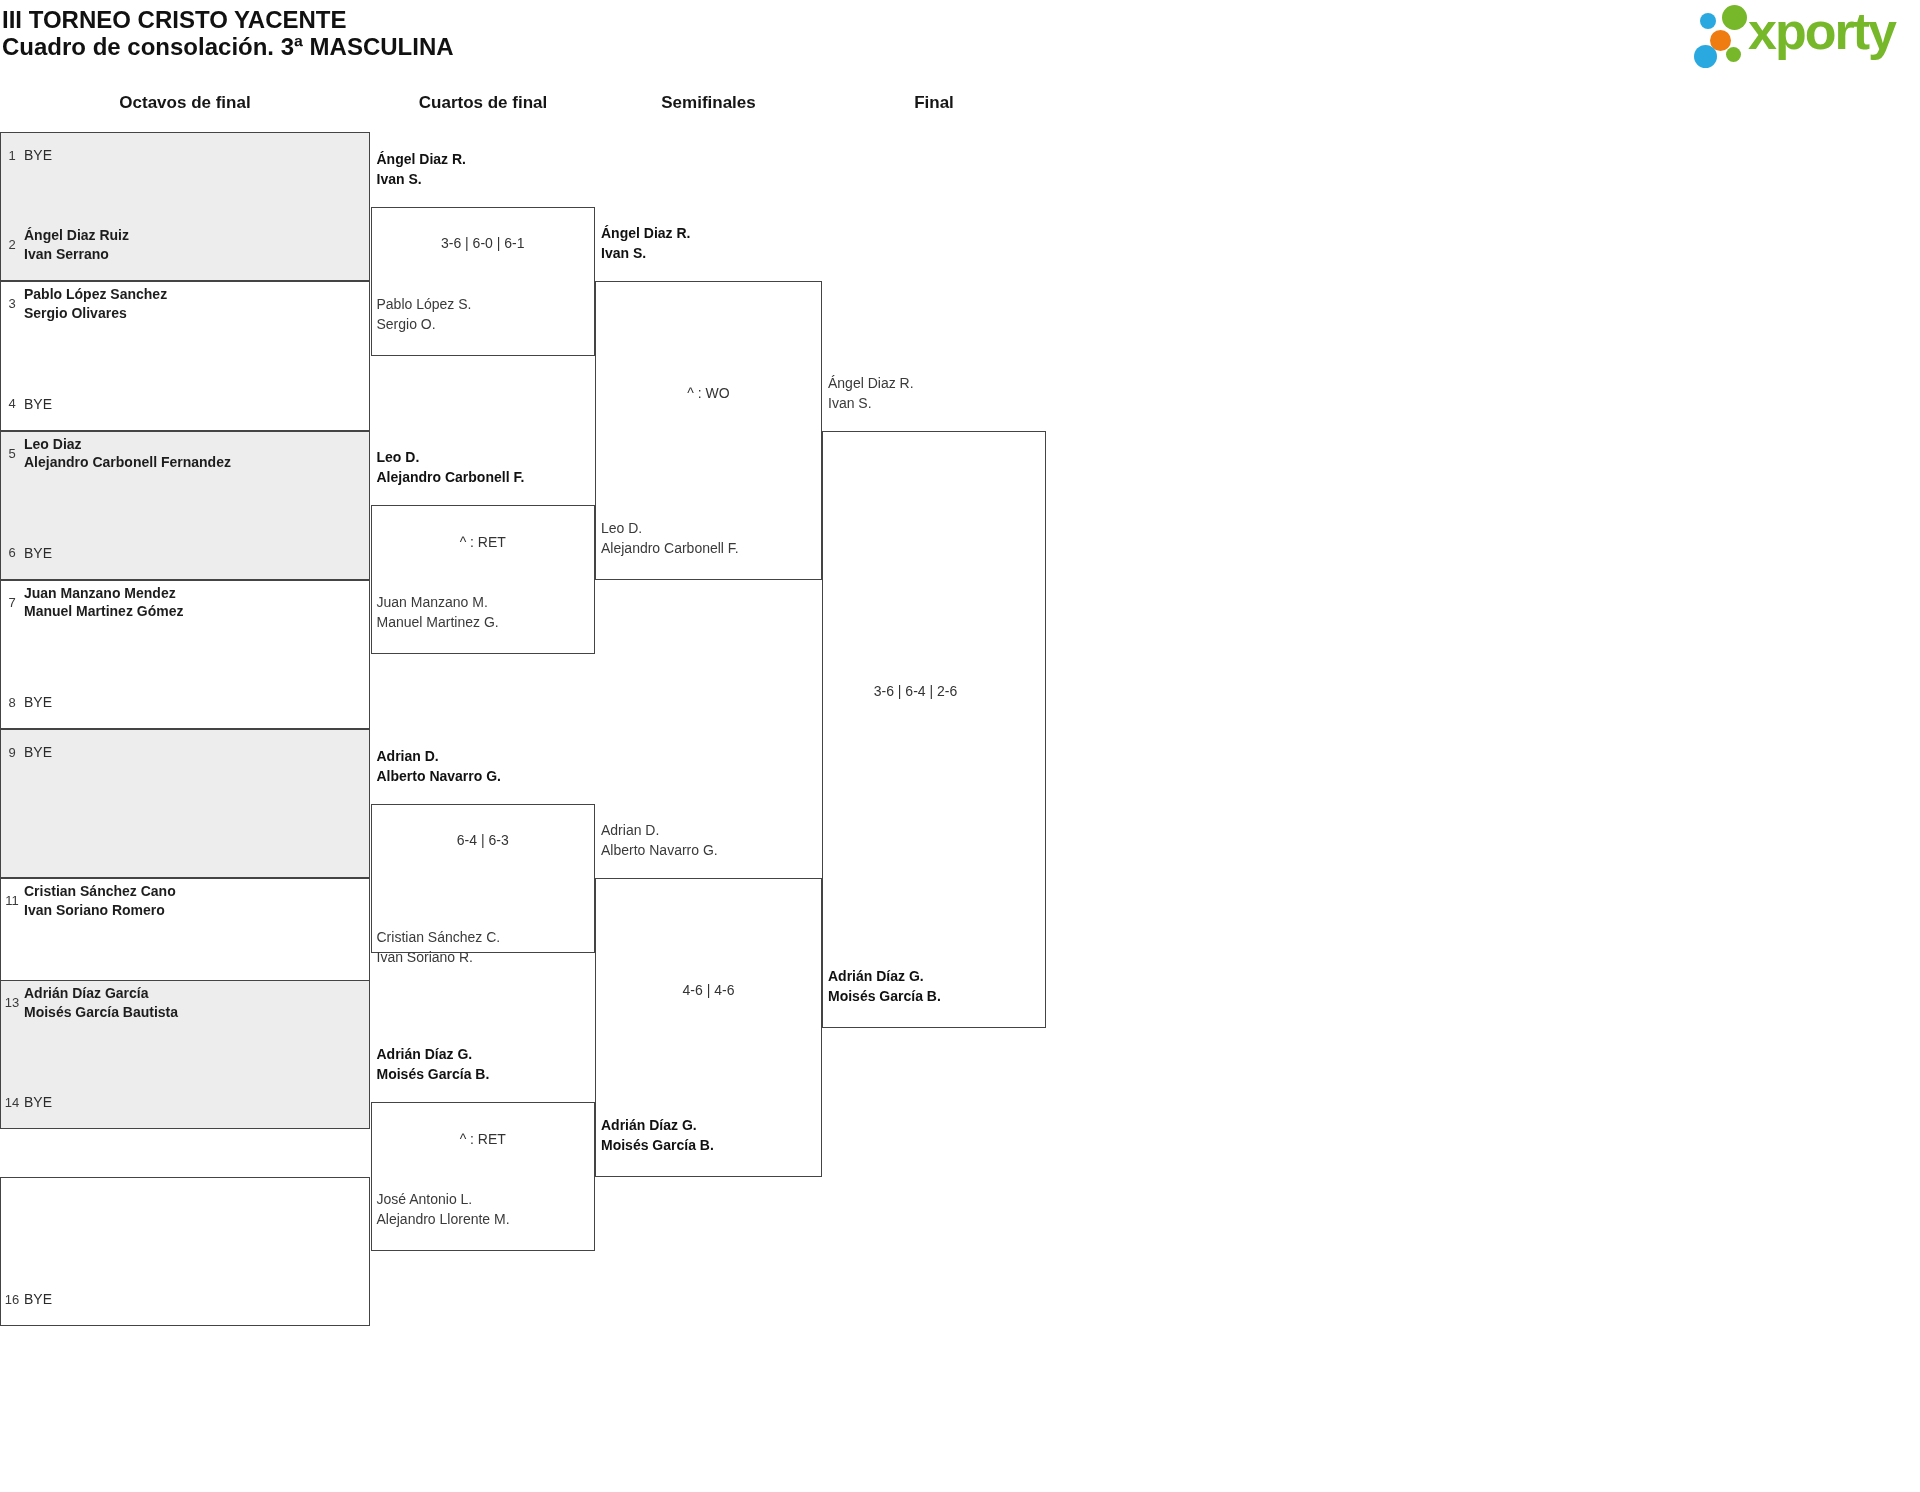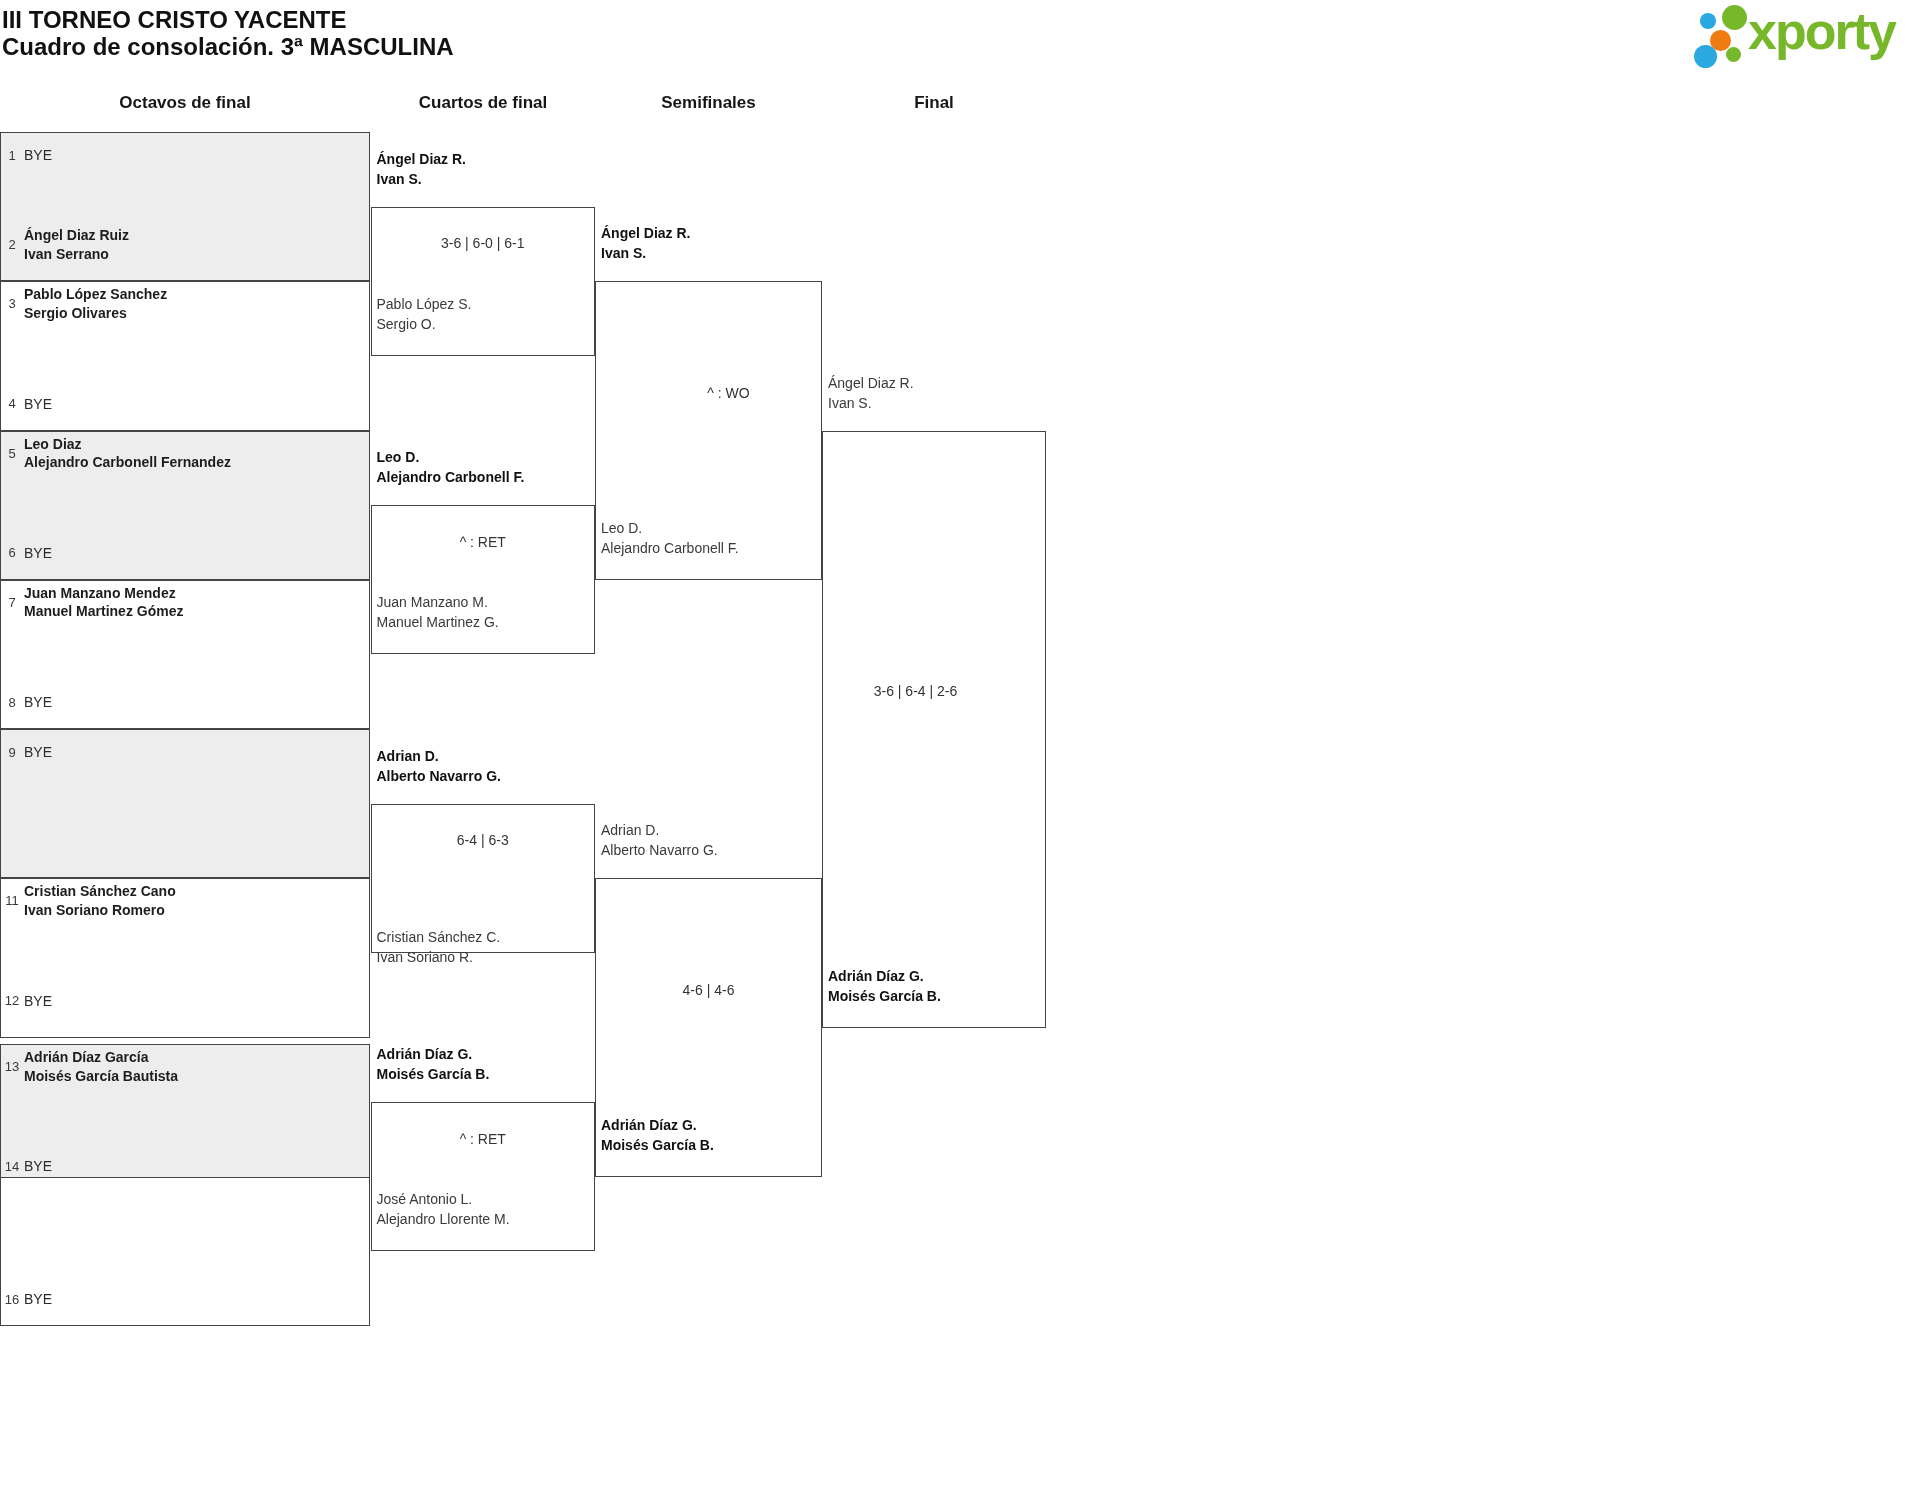--- a/index.html
+++ b/index.html
@@ -123,21 +123,21 @@
             <div>Ivan Soriano Romero</div>
           </div>
         </div>
         <div class="entry bye" style="top: 112.25px; height: 18px;">
           <div class="seed">12</div>
           <div class="names">
             <div>BYE</div>
           </div>
         </div>
       </div>
-      <div class="oct-box shaded" style="top: 1044px; height: 149.25px; padding-left: 42px;">
+      <div class="oct-box shaded" style="top: 980px; height: 149.25px; padding-left: 42px;">
         <div class="entry" style="top: 3px; height: 37px;">
           <div class="seed">13</div>
           <div class="names">
             <div>Adrián Díaz García</div>
             <div>Moisés García Bautista</div>
           </div>
         </div>
         <div class="entry bye" style="top: 112.25px; height: 18px;">
           <div class="seed">14</div>
           <div class="names">
@@ -191,21 +191,21 @@
       <div class="score" style="left: 370.5px; width: 224.5px; top: 1128.75px;">^ : RET</div>
       <div class="team-label loser" style="left: 376.5px; top: 1189.38px;">
         <div>José Antonio L.</div>
         <div>Alejandro Llorente M.</div>
       </div>
       <div class="match-box" style="left: 595px; top: 281.25px; width: 227px; height: 298.5px;"></div>
       <div class="team-label winner" style="left: 601px; top: 223.25px;">
         <div>Ángel Diaz R.</div>
         <div>Ivan S.</div>
       </div>
-      <div class="score" style="left: 595px; width: 227px; top: 382.5px; padding-left: 20px;">^ : WO</div>
+      <div class="score" style="left: 595px; width: 227px; top: 382.5px;">^ : WO</div>
       <div class="team-label loser" style="left: 601px; top: 517.75px;">
         <div>Leo D.</div>
         <div>Alejandro Carbonell F.</div>
       </div>
       <div class="match-box" style="left: 595px; top: 878.25px; width: 227px; height: 298.5px;"></div>
       <div class="team-label loser" style="left: 601px; top: 820.25px;">
         <div>Adrian D.</div>
         <div>Alberto Navarro G.</div>
       </div>
       <div class="score" style="left: 595px; width: 227px; top: 979.5px;">4-6 | 4-6</div>

